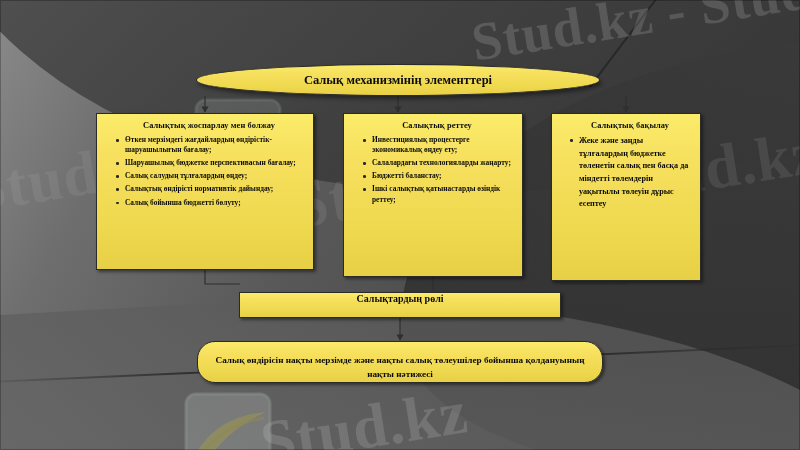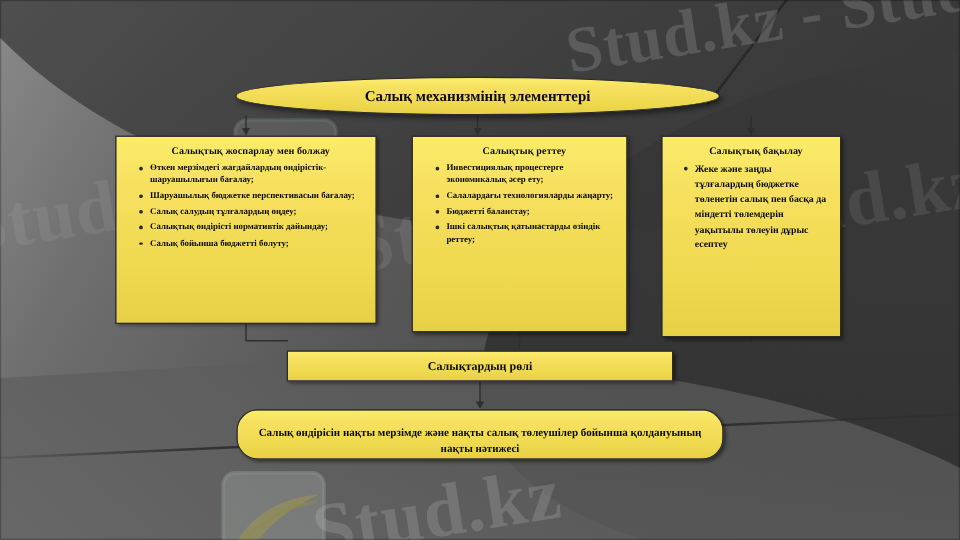--- a/index.html
+++ b/index.html
@@ -176,21 +176,21 @@
     background: #262626;
   }
   .box-right .bullets li { margin-bottom: 0; }
   .box-right .bullets { padding-left: 15px; }
   .box-right .bullets li { font-size: 8.2px; line-height: 1.55; }
 
   .role-box {
     left: 239px; top: 292px;
     width: 322px; height: 26px;
     display: flex;
-    align-items: center;
+    align-items: flex-start;
     justify-content: center;
     font-size: 10px;
     font-weight: 700;
   }
   .result-box {
     left: 197px; top: 341px;
     width: 406px; height: 42px;
     display: flex;
     align-items: flex-end;
     justify-content: center;
@@ -287,21 +287,21 @@
       <li>Шаруашылық бюджетке перспективасын бағалау;</li>
       <li>Салық салудың тұлғалардың өңдеу;</li>
       <li>Салықтық өндірісті нормативтік дайындау;</li>
       <li>Салық бойынша бюджетті бөлуту;</li>
     </ul>
   </div>
 
   <div class="shape col-box box-mid">
     <div class="col-title">Салықтық реттеу</div>
     <ul class="bullets">
-      <li>Инвестициялық процестерге экономикалық әсер ету;</li>
+      <li>Инвестициялық процестерге экономикалық өңдеу ету;</li>
       <li>Салалардағы технологияларды жаңарту;</li>
       <li>Бюджетті баланстау;</li>
       <li>Ішкі салықтық қатынастарды өзіндік реттеу;</li>
     </ul>
   </div>
 
   <div class="shape col-box box-right">
     <div class="col-title">Салықтық бақылау</div>
     <ul class="bullets">
       <li>Жеке және заңды тұлғалардың бюджетке төленетін салық пен басқа да міндетті төлемдерін уақытылы төлеуін дұрыс есептеу</li>

